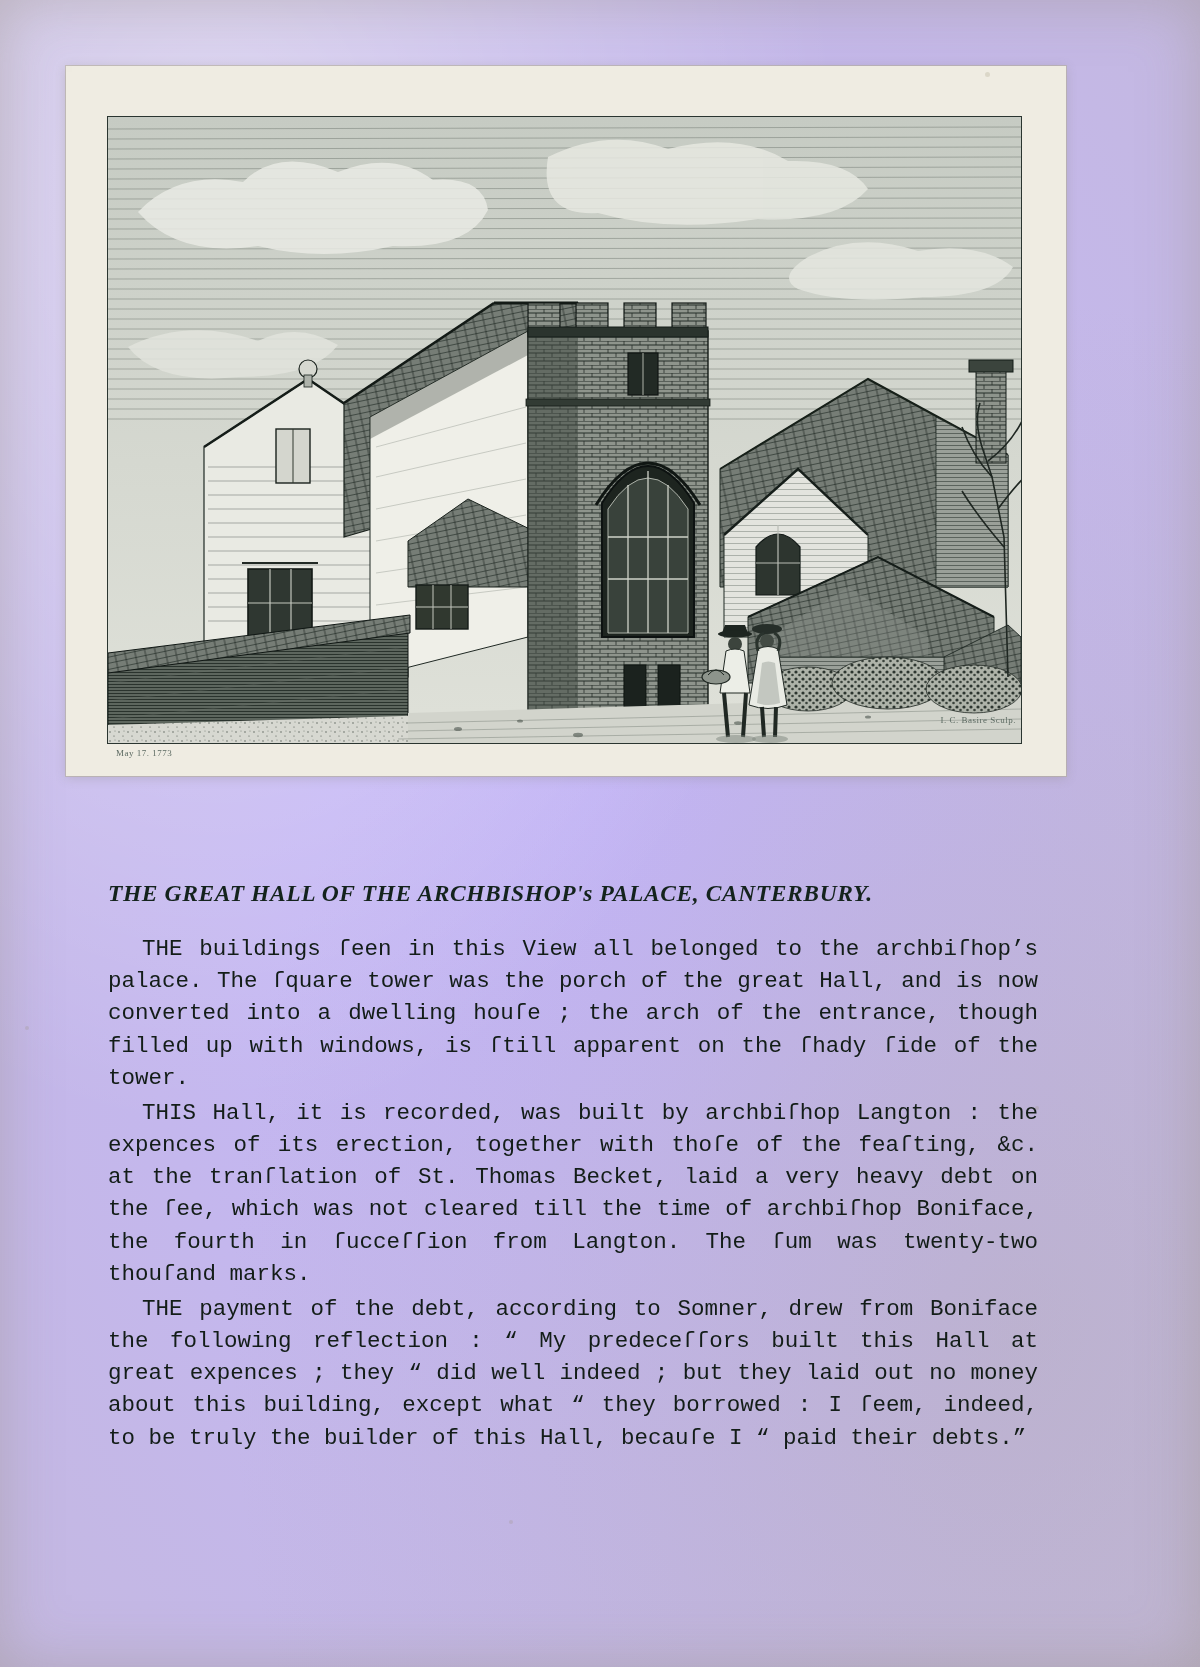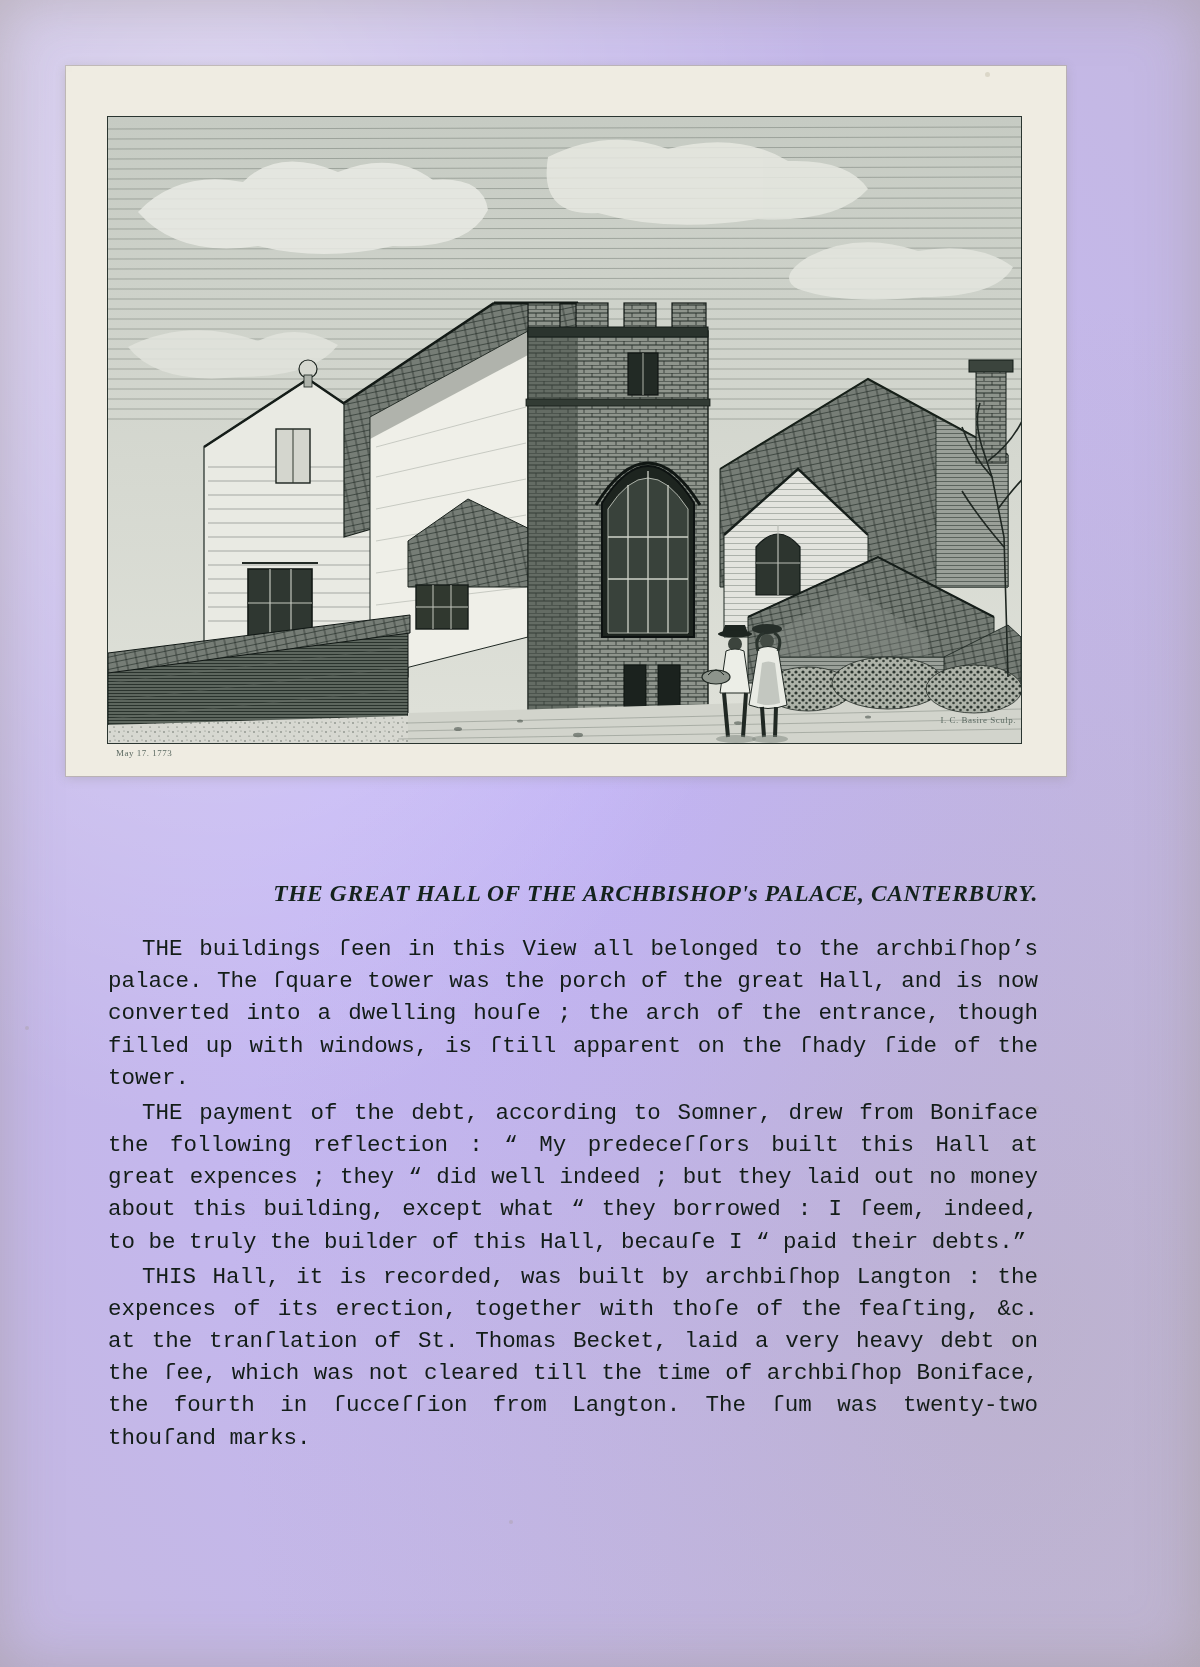--- a/index.html
+++ b/index.html
@@ -81,21 +81,21 @@
   }
 
   
   .textblock {
     position: absolute;
     left: 108px;
     top: 880px;
     width: 930px;
   }
   .title {
-    text-align: right;
+    text-align: left;
     font-style: italic;
     font-size: 23.5px;
     letter-spacing: 0.6px;
     color: #14231d;
     margin: 0 0 26px 0;
     white-space: nowrap;
   }
   .para {
     font-size: 22.5px;
     line-height: 1.43;
@@ -427,22 +427,22 @@
       </svg>
     </div>
 
     <div class="plate-caption-left">May 17. 1773</div>
     <div class="plate-caption-right">I. C. Basire Sculp.</div>
   </div>
 
   <div class="textblock">
     <h1 class="title">THE GREAT HALL OF THE ARCHBISHOP's PALACE, CANTERBURY.</h1>
     <p class="para">THE buildings ſeen in this View all belonged to the archbiſhop’s palace.   The ſquare tower was the porch of the great Hall,  and is now converted into a dwelling houſe ;  the arch of the entrance,  though filled up with windows,  is ſtill apparent  on the ſhady  ſide of the  tower.</p>
+    <p class="para">THIS Hall,  it is recorded,  was built by archbiſhop Langton :  the expences of its erection,  together with thoſe of the  feaſting,  &amp;c. at the tranſlation of St. Thomas Becket,  laid a very heavy debt on the ſee,  which was not cleared till the time of archbiſhop Boniface,   the fourth in ſucceſſion from Langton.    The ſum was twenty-two  thouſand marks.</p>
     <p class="para">THE payment of the debt,  according to Somner,  drew from Boniface the following reflection :  “ My predeceſſors built this Hall at great expences ; they “ did well indeed ; but they laid out no money about this building, except what “ they borrowed : I ſeem, indeed, to be truly the builder of this Hall, becauſe I “ paid their debts.”</p>
-    <p class="para">THIS Hall,  it is recorded,  was built by archbiſhop Langton :  the expences of its erection,  together with thoſe of the  feaſting,  &amp;c. at the tranſlation of St. Thomas Becket,  laid a very heavy debt on the ſee,  which was not cleared till the time of archbiſhop Boniface,   the fourth in ſucceſſion from Langton.    The ſum was twenty-two  thouſand marks.</p>
   </div>
 
   <div class="spot" style="left:300px; top:888px; width:5px; height:5px;"></div>
   <div class="spot" style="left:1035px; top:1106px; width:4px; height:4px;"></div>
   <div class="spot" style="left:25px; top:1026px; width:4px; height:4px;"></div>
   <div class="spot" style="left:985px; top:72px; width:5px; height:5px;"></div>
   <div class="spot" style="left:509px; top:1520px; width:4px; height:4px;"></div>
 
   <div class="page-edge-shadow"></div>
 </div>

